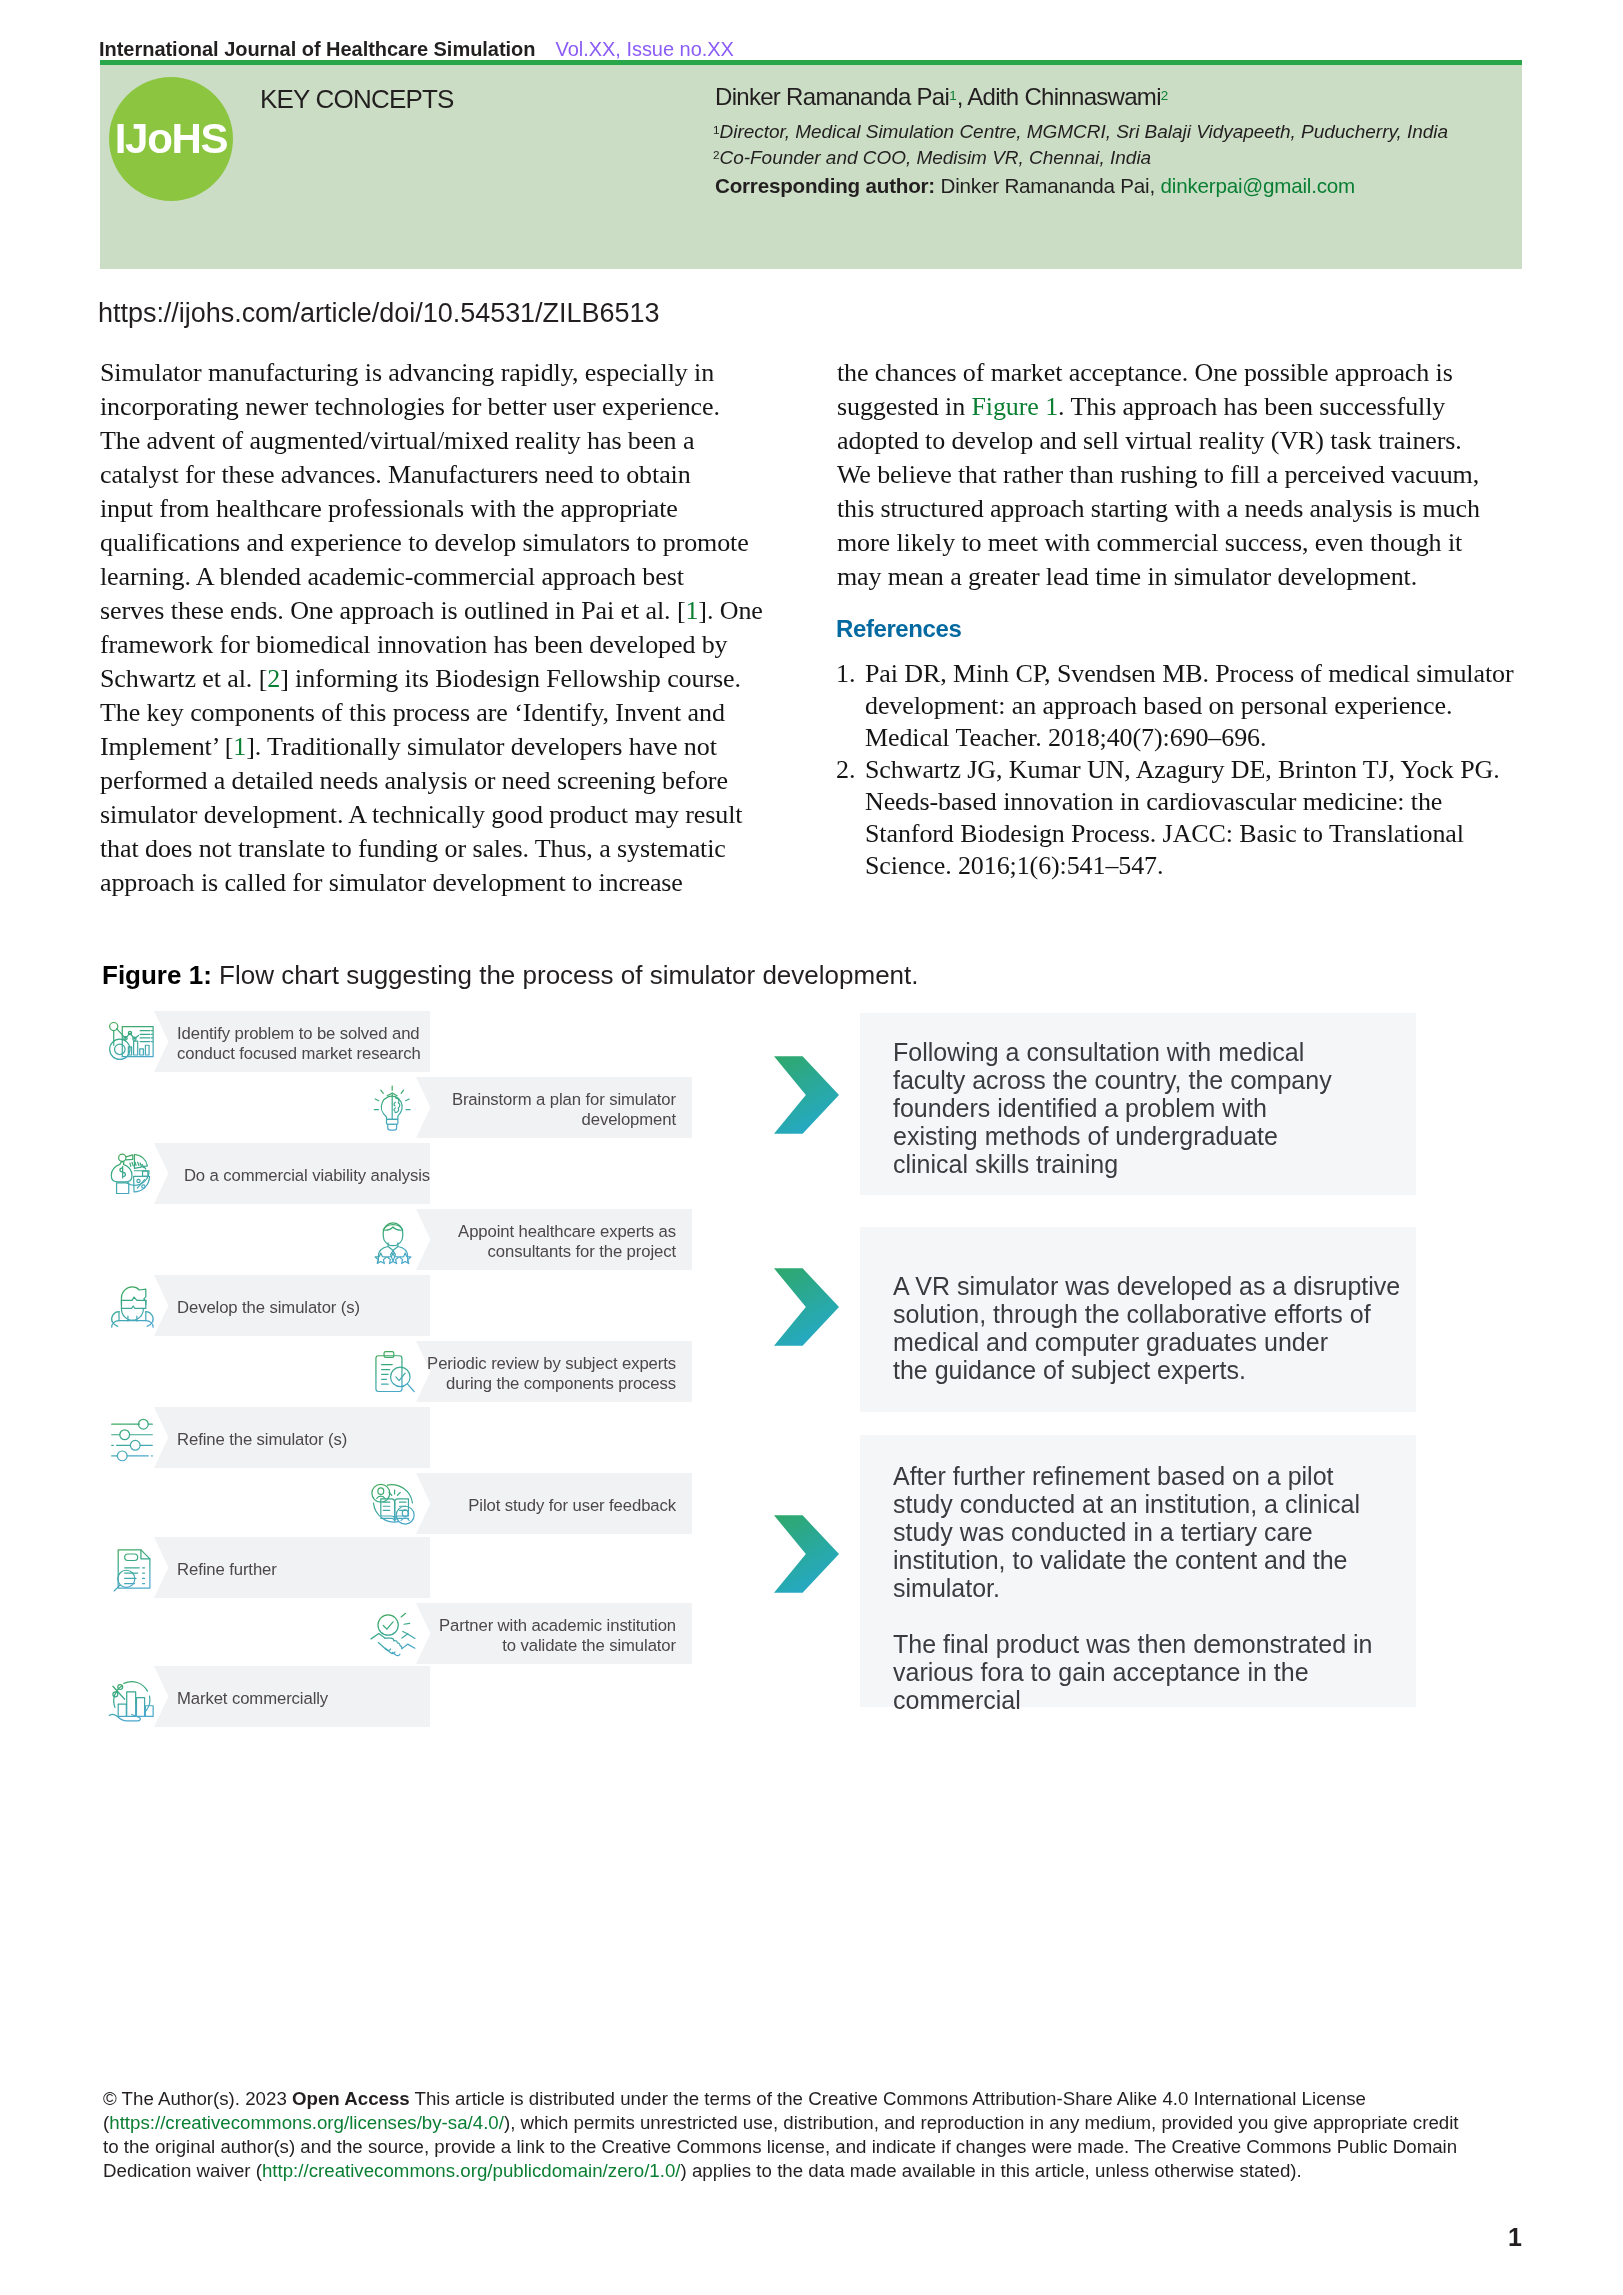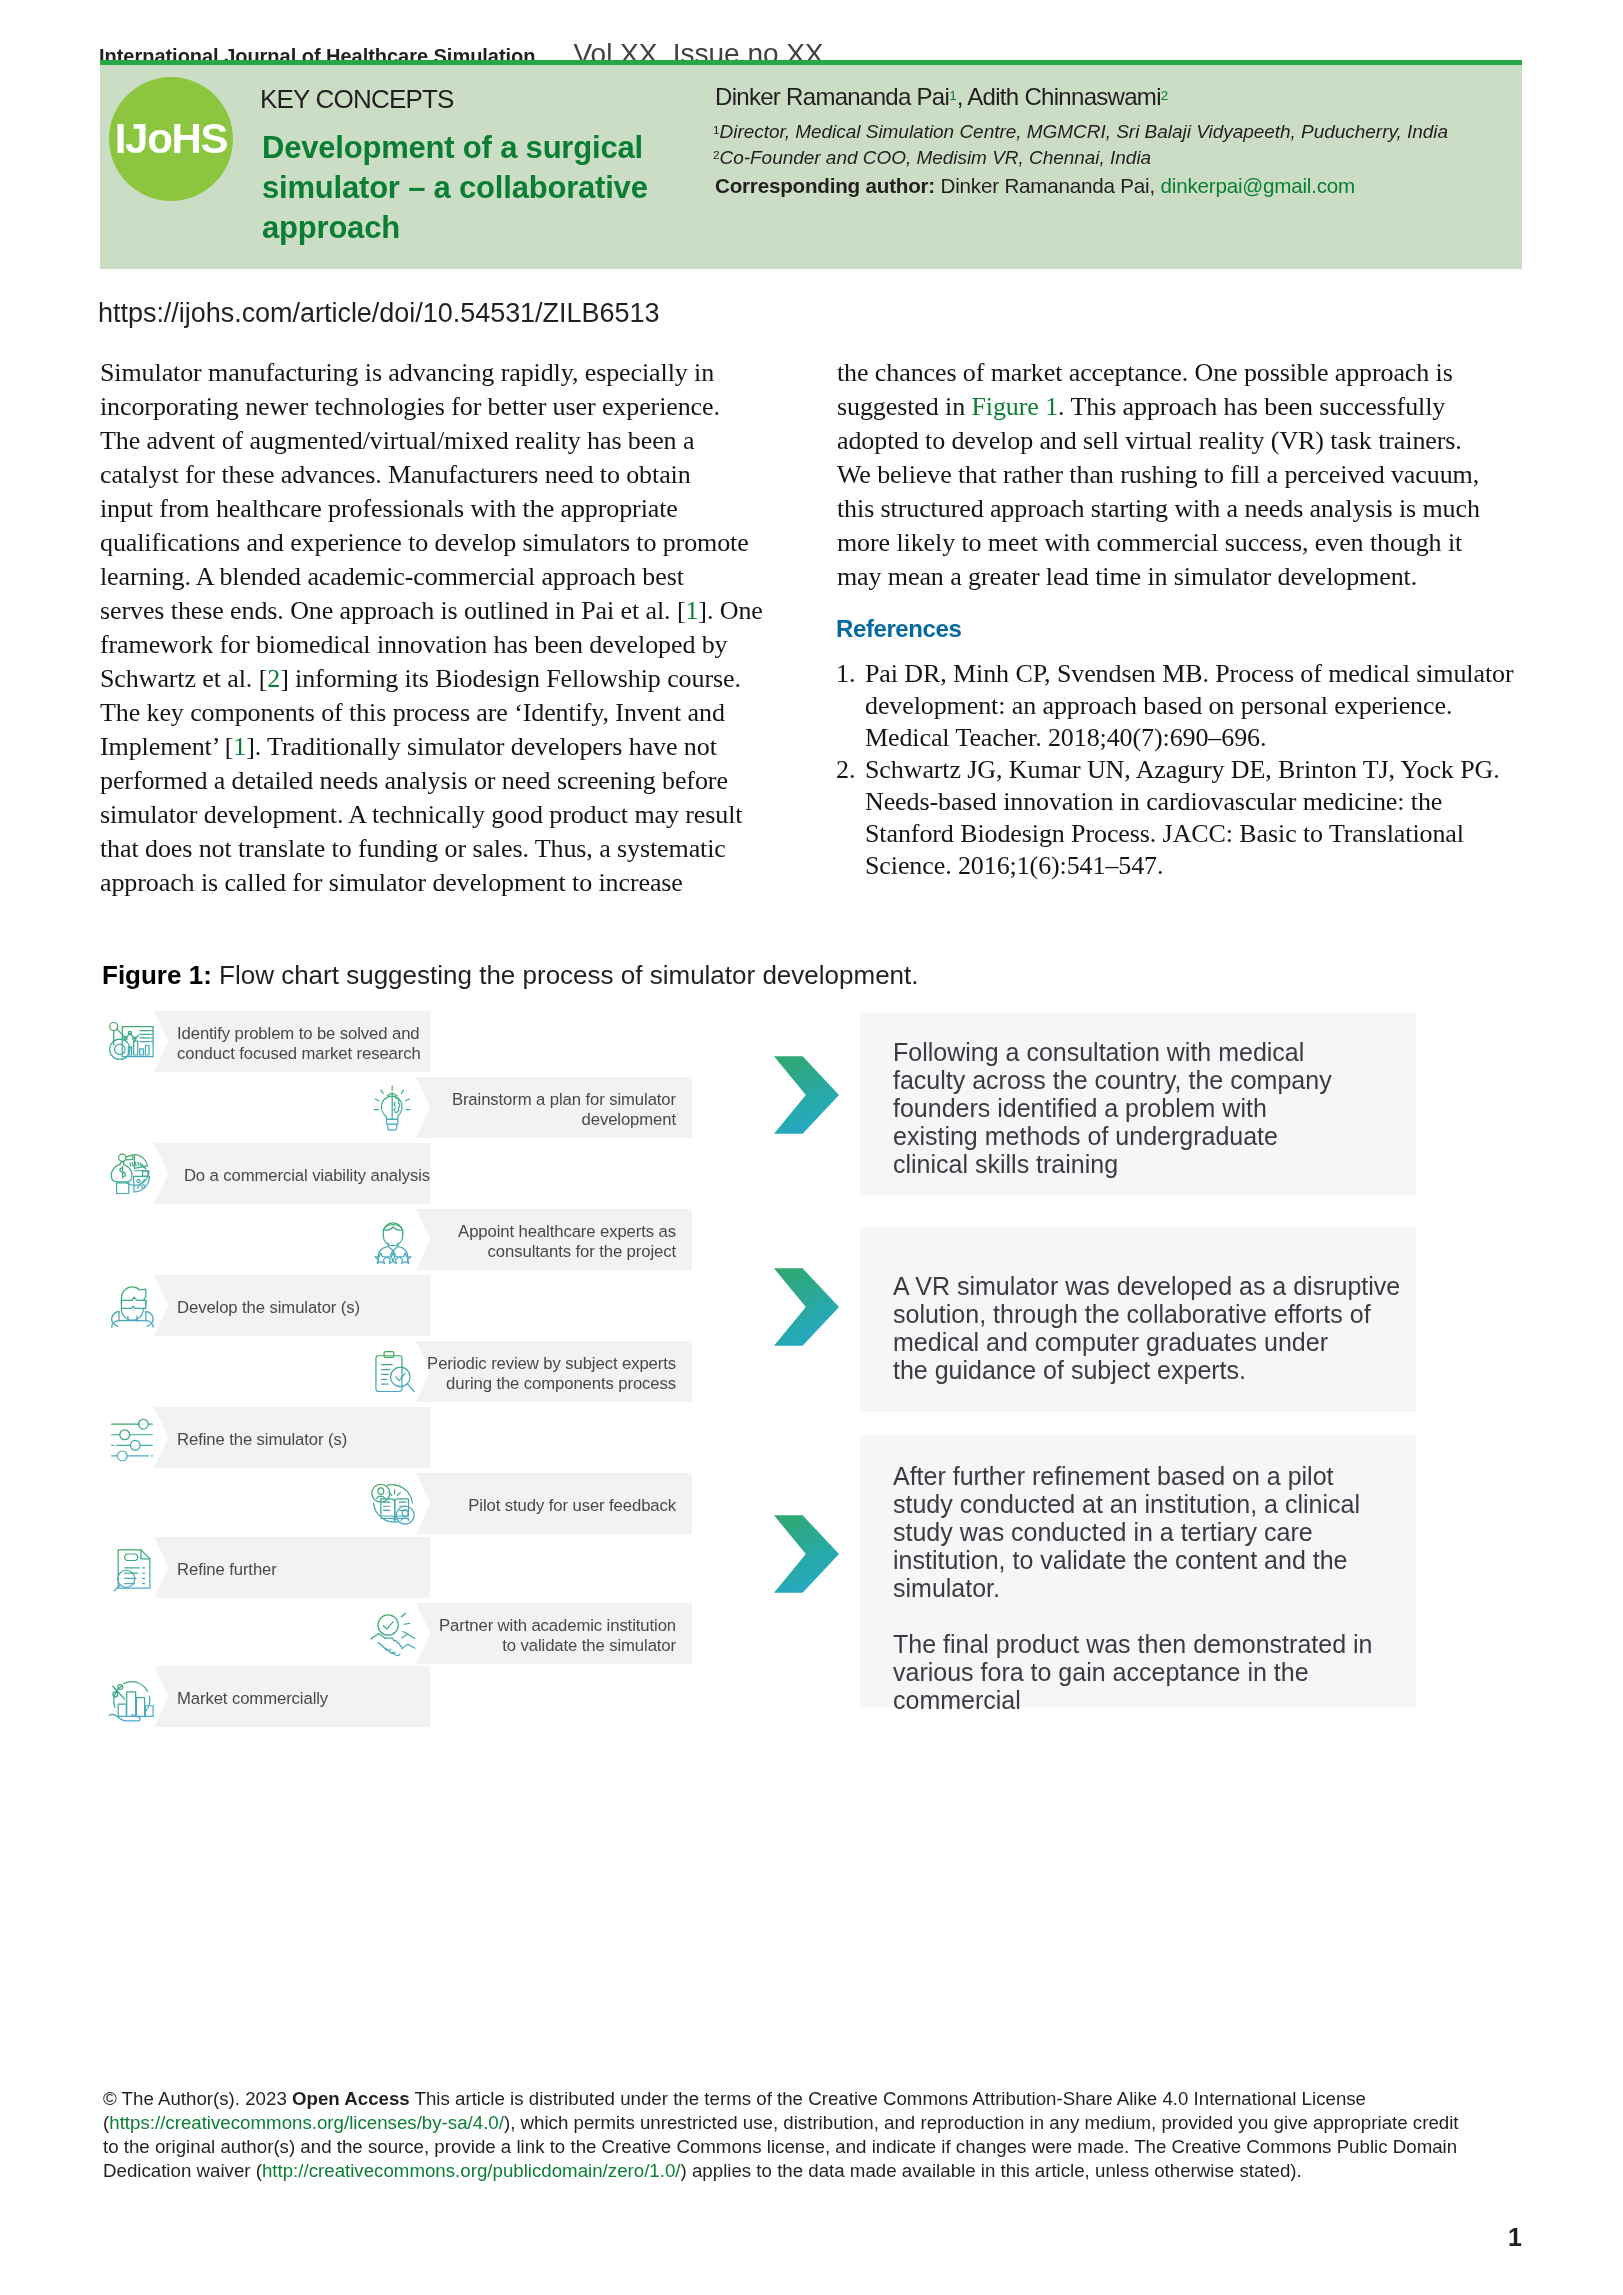--- a/index.html
+++ b/index.html
@@ -2,21 +2,21 @@
 <html style="font-size:10.5px"><head>
 <meta charset="utf-8">
 <style>
   html,body{margin:0;padding:0;}
   body{width:1623px;height:2295px;background:#fff;position:relative;overflow:hidden;
        font-family:"Liberation Sans",sans-serif;}
   .pg{position:absolute;left:0;top:0;width:1623px;height:2295px;}
   
   .runhead{position:absolute;left:99px;top:38px;white-space:nowrap;}
   .runhead .jname{font-weight:bold;font-size:20px;color:#221f1f;letter-spacing:-0.03px;}
-  .runhead .jissue{font-size:28px;color:#404040;margin-left:38px;letter-spacing:-0.03px;}
+  .runhead .jissue{font-size:20px;color:#8b5cf6;margin-left:20px;letter-spacing:-0.03px;}
   .greenrule{position:absolute;left:100px;top:60px;width:1422px;height:4.6px;background:#27a74a;}
   
   .hband{position:absolute;left:100px;top:65px;width:1422px;height:204px;background:#cbddc5;}
   .logo{position:absolute;left:109px;top:77px;width:124px;height:124px;border-radius:50%;
         background:#8cc641;}
   .logo span{position:absolute;left:0;top:0;width:124px;height:124px;display:flex;align-items:center;
              justify-content:center;color:#fff;font-weight:bold;font-size:42px;letter-spacing:-1.3px;padding-right:3.9px;}
   .keyconcepts{position:absolute;left:260px;top:84px;font-size:26px;color:#231f20;letter-spacing:-0.8px;}
   .arttitle{position:absolute;left:262px;top:128px;font-size:31px;font-weight:bold;
             color:#0a7f33;line-height:40px;letter-spacing:-0.2px;white-space:pre-line;}
@@ -68,21 +68,20 @@
 <body>
 
 <div class="pg">
 <div class="runhead"><span class="jname">International Journal of Healthcare Simulation</span><span class="jissue">Vol.XX, Issue no.XX</span></div>
 <div class="greenrule"></div>
 <div class="hband"></div>
 <div class="logo">
       <span>IJoHS</span>
     </div>
 <div class="keyconcepts">KEY CONCEPTS</div>
-<div class="arttitle"><span>Development of a surgical</span><br><span>simulator – a collaborative</span><br><span>approach</span></div>
 <div class="authors"><span>Dinker Ramananda Pai</span><sup>1</sup><span>, </span><span>Adith Chinnaswami</span><sup>2</sup></div>
 <div class="affil"><sup>1</sup><span>Director, Medical Simulation Centre, MGMCRI, Sri Balaji Vidyapeeth, Puducherry, India</span><br><sup>2</sup><span>Co-Founder and COO, Medisim VR, Chennai, India</span></div>
 <div class="corr"><b>Corresponding author:</b> <span>Dinker Ramananda Pai,</span> <span class="mail">dinkerpai@gmail.com</span></div>
 <div class="doi">https://ijohs.com/article/doi/10.54531/ZILB6513</div>
 <div class="col col1"><span>Simulator manufacturing is advancing rapidly, especially in</span><br><span>incorporating newer technologies for better user experience.</span><br><span>The advent of augmented/virtual/mixed reality has been a</span><br><span>catalyst for these advances. Manufacturers need to obtain</span><br><span>input from healthcare professionals with the appropriate</span><br><span>qualifications and experience to develop simulators to promote</span><br><span>learning. A blended academic-commercial approach best</span><br><span>serves these ends. One approach is outlined in Pai et al. [</span><span class="ref">1</span><span>]. One</span><br><span>framework for biomedical innovation has been developed by</span><br><span>Schwartz et al. [</span><span class="ref">2</span><span>] informing its Biodesign Fellowship course.</span><br><span>The key components of this process are ‘Identify, Invent and</span><br><span>Implement’ [</span><span class="ref">1</span><span>]. Traditionally simulator developers have not</span><br><span>performed a detailed needs analysis or need screening before</span><br><span>simulator development. A technically good product may result</span><br><span>that does not translate to funding or sales. Thus, a systematic</span><br><span>approach is called for simulator development to increase</span></div>
     <div class="col col2"><span>the chances of market acceptance. One possible approach is</span><br><span>suggested in </span><span class="ref">Figure 1</span><span>. This approach has been successfully</span><br><span>adopted to develop and sell virtual reality (VR) task trainers.</span><br><span>We believe that rather than rushing to fill a perceived vacuum,</span><br><span>this structured approach starting with a needs analysis is much</span><br><span>more likely to meet with commercial success, even though it</span><br><span>may mean a greater lead time in simulator development.</span></div>
     <div class="refhead">References</div>
 <div class="reflist">
   <div class="item"><span class="num">1.</span><span><span>Pai DR, Minh CP, Svendsen MB. Process of medical simulator</span><br><span>development: an approach based on personal experience.</span><br><span>Medical Teacher. 2018;40(7):690–696.</span></span></div>
   <div class="item"><span class="num">2.</span><span><span>Schwartz JG, Kumar UN, Azagury DE, Brinton TJ, Yock PG.</span><br><span>Needs-based innovation in cardiovascular medicine: the</span><br><span>Stanford Biodesign Process. JACC: Basic to Translational</span><br><span>Science. 2016;1(6):541–547.</span></span></div>

